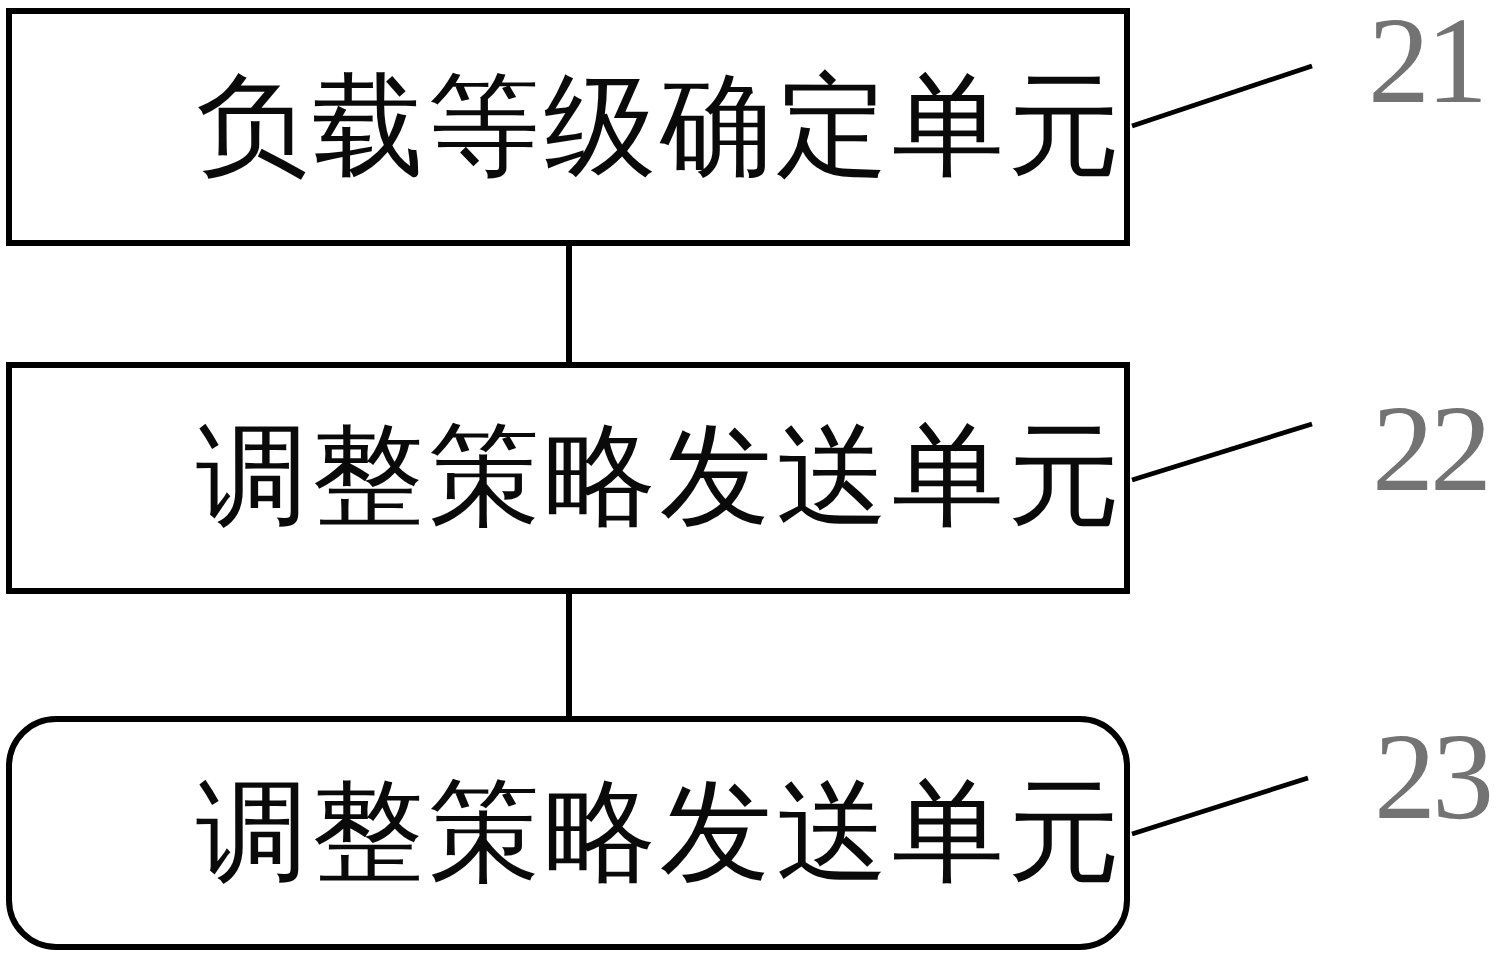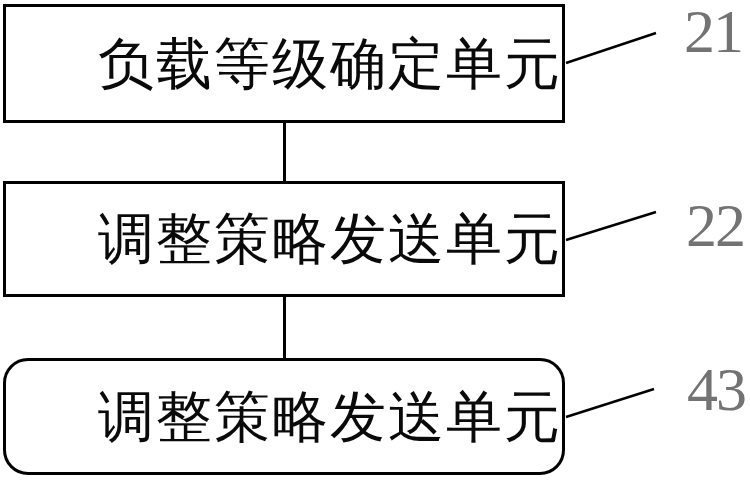--- a/index.html
+++ b/index.html
@@ -84,15 +84,15 @@
   <div class="unit-box box-2">
     <span class="unit-label">调整策略发送单元</span>
   </div>
 
   <div class="unit-box box-3">
     <span class="unit-label">调整策略发送单元</span>
   </div>
 
   <span class="ref-num ref-21">21</span>
   <span class="ref-num ref-22">22</span>
-  <span class="ref-num ref-23">43</span>
+  <span class="ref-num ref-23">23</span>
 
 </div>
 
 </body></html>

